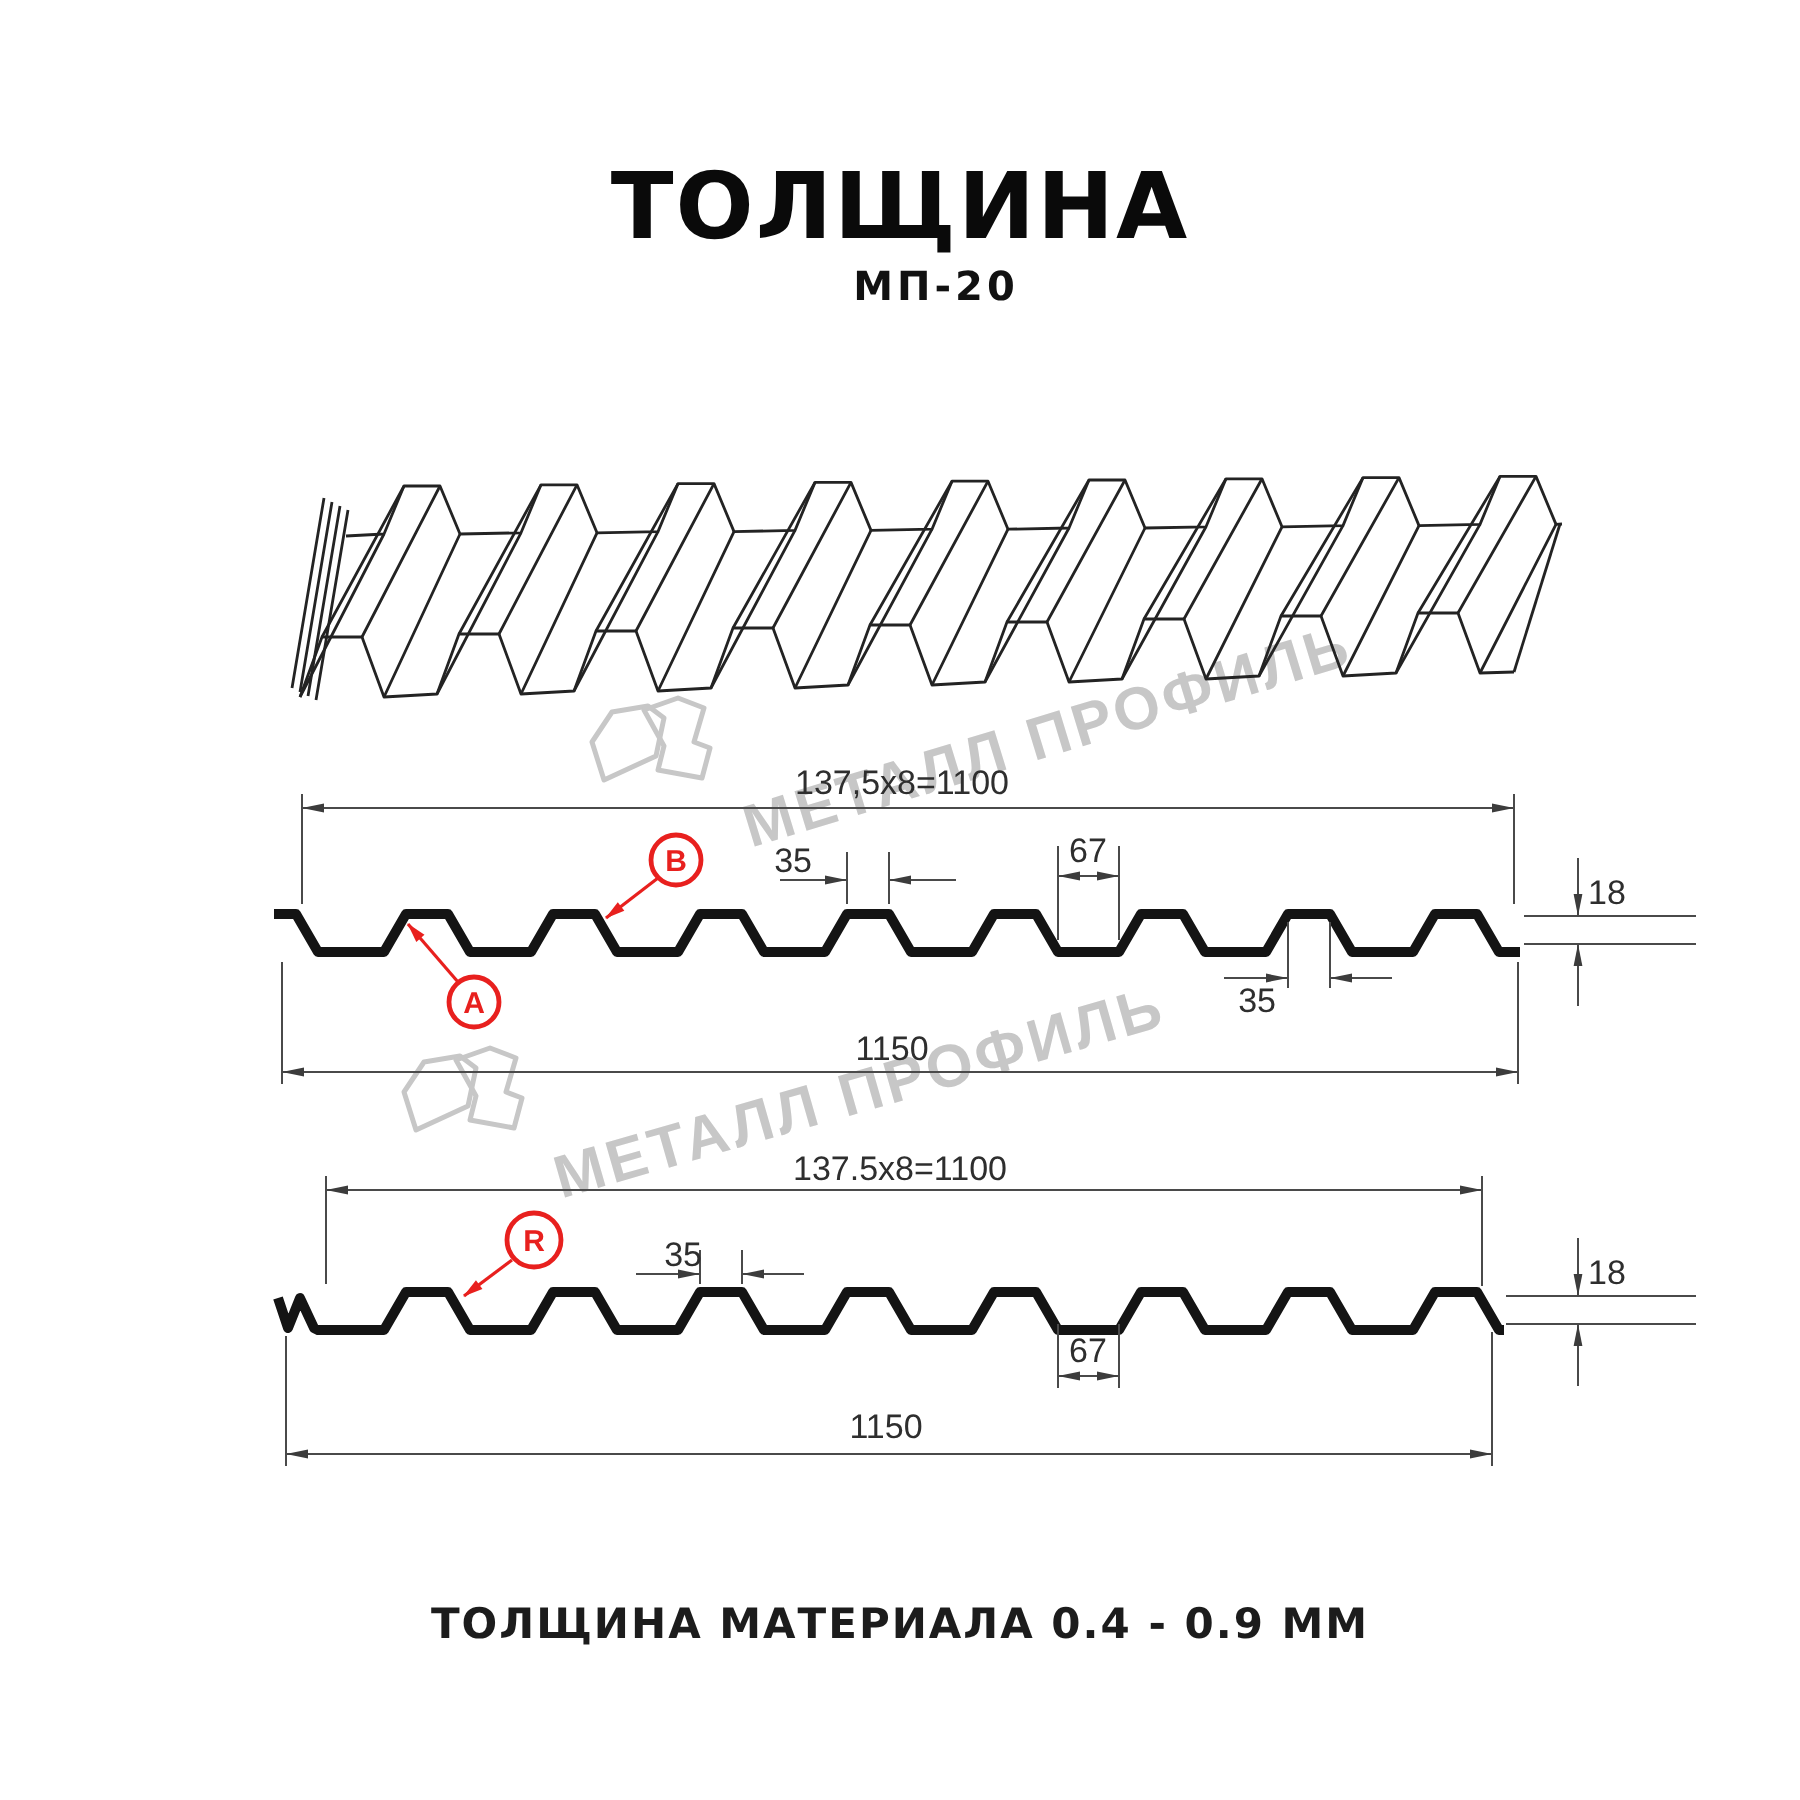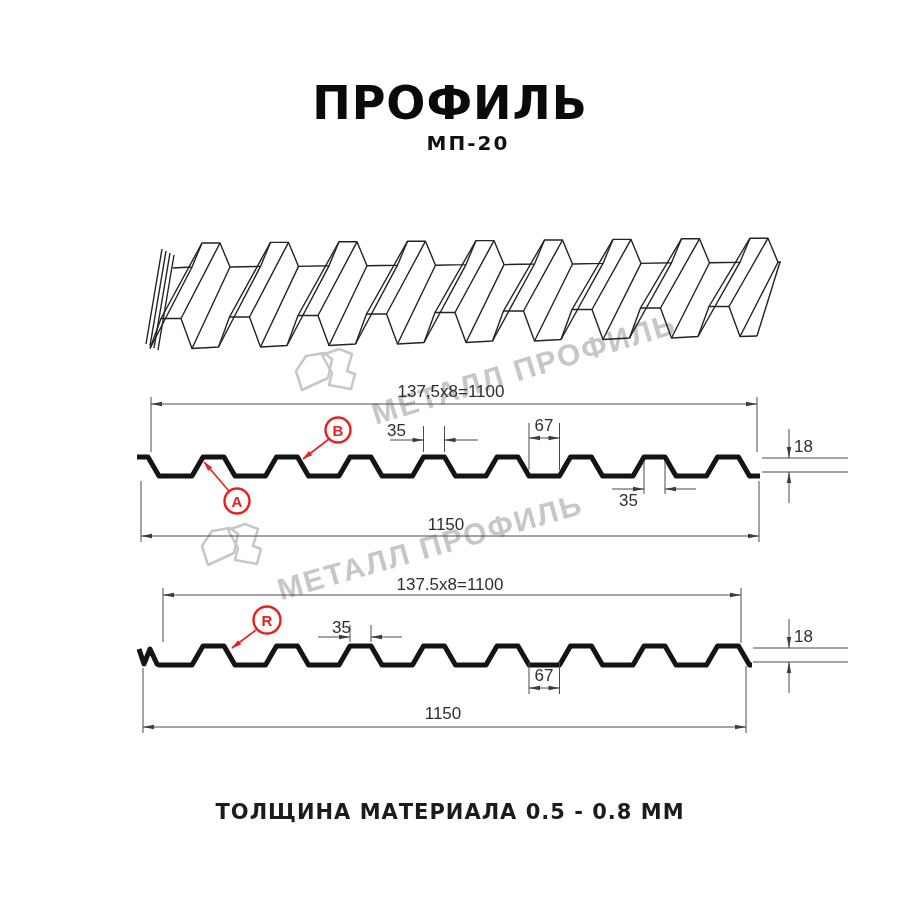--- a/index.html
+++ b/index.html
@@ -25,21 +25,21 @@
   .wm2-text{position:absolute;left:272px;top:530px;transform:rotate(-16deg);}
   svg.drawing{position:absolute;left:0;top:0;}
   .dim-text{font-family:"Liberation Sans",sans-serif;font-size:17px;fill:#2e2e2e;}
   .marker-letter{font-family:"Liberation Sans",sans-serif;font-size:15px;font-weight:bold;}
 </style>
 </head>
 <body>
 
 <div class="canvas">
 
-  <div class="page-title">ПРОФИЛЬ</div>
+  <div class="page-title">ТОЛЩИНА</div>
   <div class="page-subtitle">МП-20</div>
 
   <div class="watermark wm1-logo">
     <svg width="72" height="52" viewBox="0 0 72 52" fill="none" stroke="#c7c7c7" stroke-width="2.5" stroke-linejoin="round">
       <path d="M4 24 L14 9 L32 6 L40 12 L36 31 L10 43 Z"></path>
       <path d="M30 8 L47 2 L60 7 L55 24 L63 27 L59 42 L37 38 L40 26 Z"></path>
     </svg>
   </div>
   <div class="watermark wm1-text">
     <span class="wm-text">МЕТАЛЛ ПРОФИЛЬ</span>
@@ -176,14 +176,14 @@
       </g>
 
       <g>
         <line x1="256" y1="630" x2="232" y2="648" stroke="#e8201e" stroke-width="1.6" marker-end="url(#mR)"></line>
         <circle cx="267" cy="620" r="13.5" fill="none" stroke="#e8201e" stroke-width="2.4"></circle>
         <text class="marker-letter" x="267" y="625.5" text-anchor="middle" fill="#e8201e">R</text>
       </g>
     </g>
   </svg>
 
-  <div class="footer-note">ТОЛЩИНА МАТЕРИАЛА 0.5 - 0.8 ММ</div>
+  <div class="footer-note">ТОЛЩИНА МАТЕРИАЛА 0.4 - 0.9 ММ</div>
 </div>
 
 </body></html>

